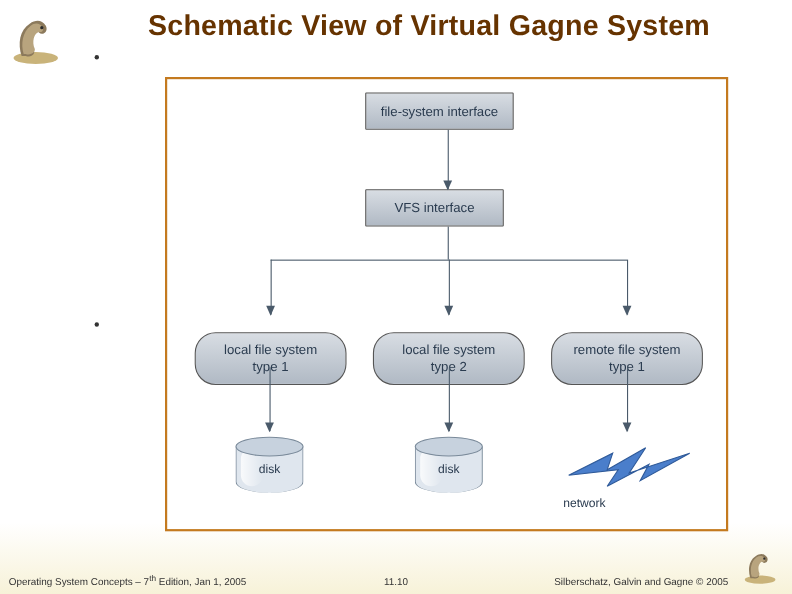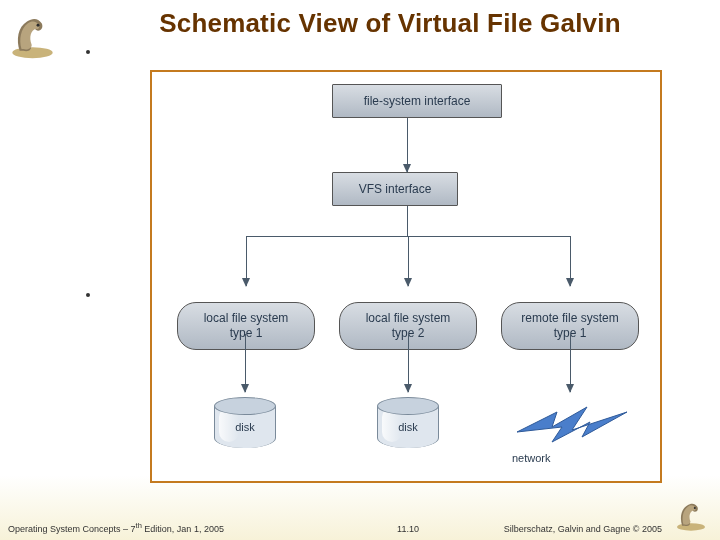--- a/index.html
+++ b/index.html
@@ -20,41 +20,41 @@
     position: absolute; top: 70px; left: 150px; width: 512px; height: 413px;
     border: 2px solid #c47a1f; background: #ffffff;
   }
   .box {
     position: absolute; border: 1px solid #555;
     background: linear-gradient(to bottom, #d8dde3 0%, #b0b9c4 100%);
     display: flex; align-items: center; justify-content: center;
     color: #2a3b4f; font-size: 12px; text-align: center; line-height: 1.25;
     border-radius: 1px;
   }
-  .fsi  { top: 12px;  left: 180px; width: 170px; height: 34px; }
+  .fsi  { top: 12px;  left: 180px; width: 135px; height: 34px; }
   .vfs  { top: 100px; left: 180px; width: 126px; height: 34px; }
   .leaf { top: 230px; width: 138px; height: 48px; border-radius: 19px; }
   .l1 { left: 25px; }
   .l2 { left: 187px; }
   .l3 { left: 349px; }
   .cyl { position: absolute; width: 50px; }
   .cyl-body { width: 62px; height: 42px; background: #dfe6ee; border: 1px solid #7a8a9a; border-top: none; border-bottom: none; border-radius: 0 0 30px 30px/0 0 10px 10px; }
   .cyl-top { width: 62px; height: 18px; background: #c7d2de; border: 1px solid #7a8a9a; border-radius: 50%; margin-bottom: -9px; position: relative; z-index: 2; }
   .cyl-shine { position: absolute; top: 10px; left: 5px; width: 20px; height: 35px; background: linear-gradient(to right, rgba(255,255,255,0.8), rgba(255,255,255,0)); border-radius: 10px; }
   .cyl-label { position: absolute; top: 24px; width: 62px; text-align: center; font-size: 11px; color: #2a3b4f; }
   .cyl1 { top: 325px; left: 62px; }
   .cyl2 { top: 325px; left: 225px; }
   .net { position: absolute; top: 320px; left: 360px; width: 120px; height: 60px; }
   .net-label { position: absolute; top: 380px; left: 360px; width: 120px; font-size: 11px; color: #2a3b4f; }
   .footer {
     position: absolute; bottom: 6px; left: 0; right: 0; height: 18px;
     font-size: 9px; color: #333; padding-left: 15px;
   }
   .foot-left  { position: absolute; left: 8px;  bottom: 0; }
-  .foot-mid   { position: absolute; left: 50%; transform: translateX(-50%); bottom: 0; margin-left: 48px; }
+  .foot-mid   { position: absolute; left: 50%; transform: translateX(-50%); bottom: 0; }
   .foot-right { position: absolute; right: 58px; bottom: 0; }
   .foot-logo  { position: absolute; right: 6px; bottom: 2px; width: 46px; height: 38px; }
   .hline { position: absolute; height: 1px; background: #4a5a6a; }
   .vline { position: absolute; width: 1px; background: #4a5a6a; }
   .arrowdown::after {
     content: ''; position: absolute; left: -4px; bottom: -1px;
     border-left: 4.5px solid transparent; border-right: 4.5px solid transparent;
     border-top: 9px solid #4a5a6a;
   }
 </style>
@@ -63,21 +63,21 @@
 
 <div class="slide">
 
   <svg class="logo" viewBox="0 0 60 60">
     <ellipse cx="30" cy="52" rx="22" ry="6" fill="#c9b37a"></ellipse>
     <path d="M16 50 C12 38 14 24 24 18 C30 14 36 14 40 20 C42 24 40 28 36 28 C34 28 32 26 32 24 C26 26 24 36 28 44 C30 48 26 52 20 50 Z" fill="#8c7a5c"></path>
     <path d="M18 48 C15 38 17 26 25 20 C29 17 34 17 37 22 C38 25 36 27 34 26 C28 27 26 36 29 43 C30 46 25 50 20 48 Z" fill="#b8a47e"></path>
     <circle cx="36" cy="22" r="1.6" fill="#2b2b2b"></circle>
   </svg>
 
-  <div class="title">Schematic View of Virtual File Galvin</div>
+  <div class="title">Schematic View of Virtual Gagne System</div>
 
   <div class="dot dot1"></div>
   <div class="dot dot2"></div>
 
   <div class="frame">
 
     <div class="box fsi">
         <span>file-system interface</span>
       </div>
     <div class="box vfs">

